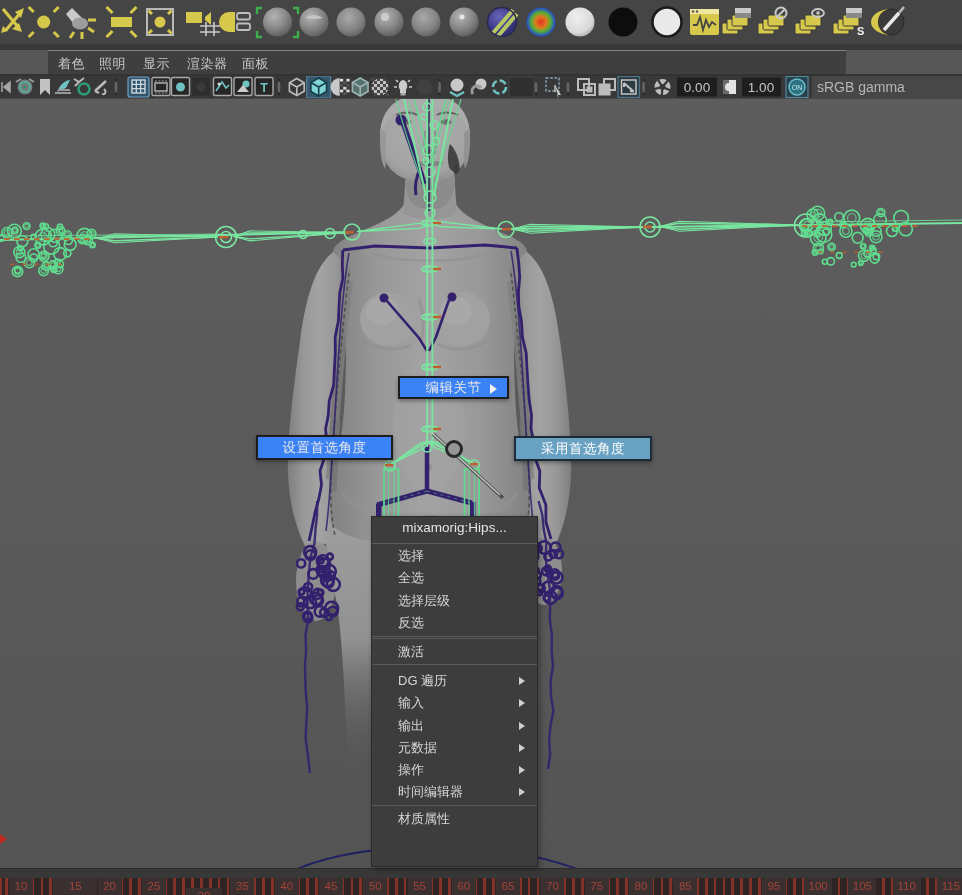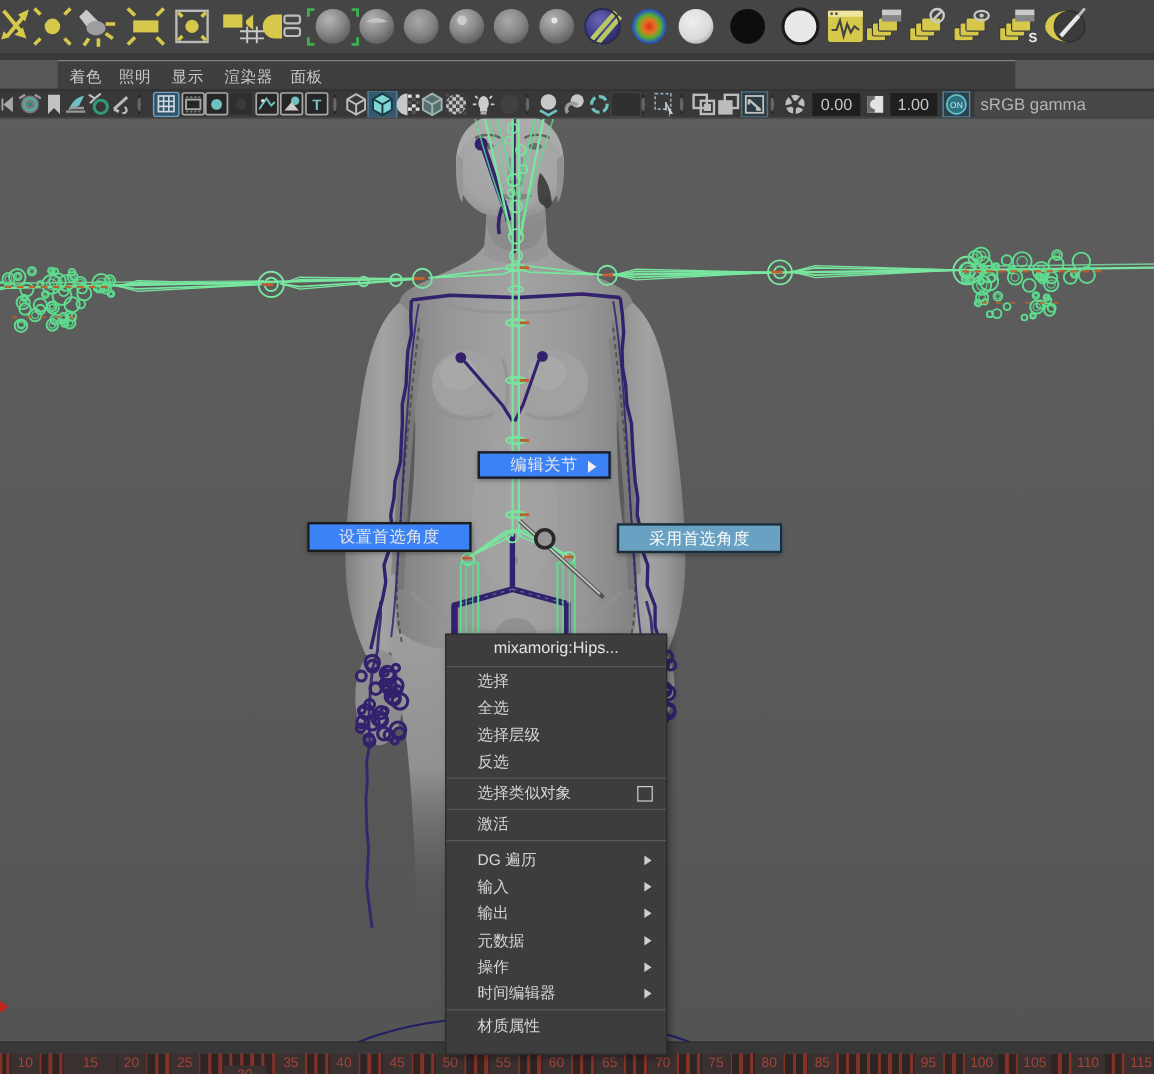--- a/index.html
+++ b/index.html
@@ -7,21 +7,21 @@
 #shelf{position:absolute;left:0;top:0;width:962px;height:50px;background:linear-gradient(180deg,#454545 0,#454545 44px,#393939 44px,#393939 50px);}
 #menurow{position:absolute;left:0;top:50px;width:798px;height:24px;background:#3f3f3f;border-top:1px solid #828282;box-sizing:border-box;margin-left:48px;}
 #menurow span{position:absolute;top:4px;font-size:13px;color:#c9c9c9;letter-spacing:0.5px;}
 #toolrow{position:absolute;left:0;top:74px;width:962px;height:24px;background:#383838;border-top:2.5px solid #333333;box-sizing:border-box;}
 #viewport{position:absolute;left:0;top:98px;width:962px;height:770px;background:linear-gradient(180deg,#5d5d5d 0%,#5a5a5a 55%,#545454 100%);border-top:1px solid #474747;box-sizing:border-box;}
 #bstrip{position:absolute;left:0;top:868px;width:962px;height:10px;background:#383838;border-top:1px solid #2d2d2d;box-sizing:border-box;}
 #timeline{position:absolute;left:0;top:878px;width:962px;height:17px;background:repeating-linear-gradient(90deg,#2d2423 0px,#2d2423 3.1px,#843228 3.1px,#843228 5.9px,#2d2423 5.9px,#2d2423 8.857px);background-position:2px 0;}
 .tlab{position:absolute;top:0;height:17px;background:#39302f;color:#a4433a;font-size:11.5px;font-weight:normal;line-height:17px;text-align:center;}
 .popbtn{position:absolute;box-shadow:0 2px 4px rgba(0,0,0,0.35);background:#3b82f6;border:2px solid #1d1d1d;color:#e8e8e8;font-size:13.5px;letter-spacing:0.5px;text-align:center;box-sizing:border-box;}
 #adoptbtn{position:absolute;box-shadow:0 2px 4px rgba(0,0,0,0.35);background:#68a1c2;border:2px solid #1c2b35;color:#fdfdfd;font-size:13.5px;letter-spacing:0.5px;text-align:center;box-sizing:border-box;}
-#ctxmenu{position:absolute;box-shadow:2px 2px 6px rgba(0,0,0,0.35);left:371px;top:528px;width:185px;height:351px;background:#3d3d3d;border:1px solid #2a2a2a;box-sizing:border-box;overflow:hidden;}
+#ctxmenu{position:absolute;box-shadow:2px 2px 6px rgba(0,0,0,0.35);left:371px;top:516px;width:167px;height:351px;background:#3d3d3d;border:1px solid #2a2a2a;box-sizing:border-box;overflow:hidden;}
 #ctxmenu .title{color:#e4e4e4;font-size:13.5px;text-align:center;padding-top:3px;height:21px;}
 #ctxmenu .sep{height:1px;background:#5a5a5a;margin:1.5px 0;}
 #ctxmenu .it{position:relative;color:#d6d6d6;font-size:13px;height:22.3px;line-height:22.3px;padding-left:26px;}
 #ctxmenu .arr{position:absolute;right:12px;top:7px;width:0;height:0;border-left:6px solid #cfcfcf;border-top:4px solid transparent;border-bottom:4px solid transparent;}
 #ctxmenu .chk{position:absolute;right:11px;top:5px;width:11px;height:11px;border:1.5px solid #cfcfcf;}
 </style>
 </head>
 <body>
 <div id="app">
   <div id="shelf"><svg width="962" height="50" viewBox="0 0 962 50">
@@ -704,21 +704,20 @@
     <div class="tlab" style="left:937.0px;width:28px;">115</div>
   </div>
   <div id="ctxmenu">
     <div class="title">mixamorig:Hips...</div>
     <div class="sep"></div>
     <div class="it">选择</div>
     <div class="it">全选</div>
     <div class="it">选择层级</div>
     <div class="it">反选</div>
     <div class="sep"></div>
-    <div class="it">选择类似对象<span class="chk"></span></div>
     <div class="sep"></div>
     <div class="it">激活</div>
     <div class="sep"></div>
     <div style="height:3px"></div>
     <div class="it">DG 遍历<span class="arr"></span></div>
     <div class="it">输入<span class="arr"></span></div>
     <div class="it">输出<span class="arr"></span></div>
     <div class="it">元数据<span class="arr"></span></div>
     <div class="it">操作<span class="arr"></span></div>
     <div class="it">时间编辑器<span class="arr"></span></div>

